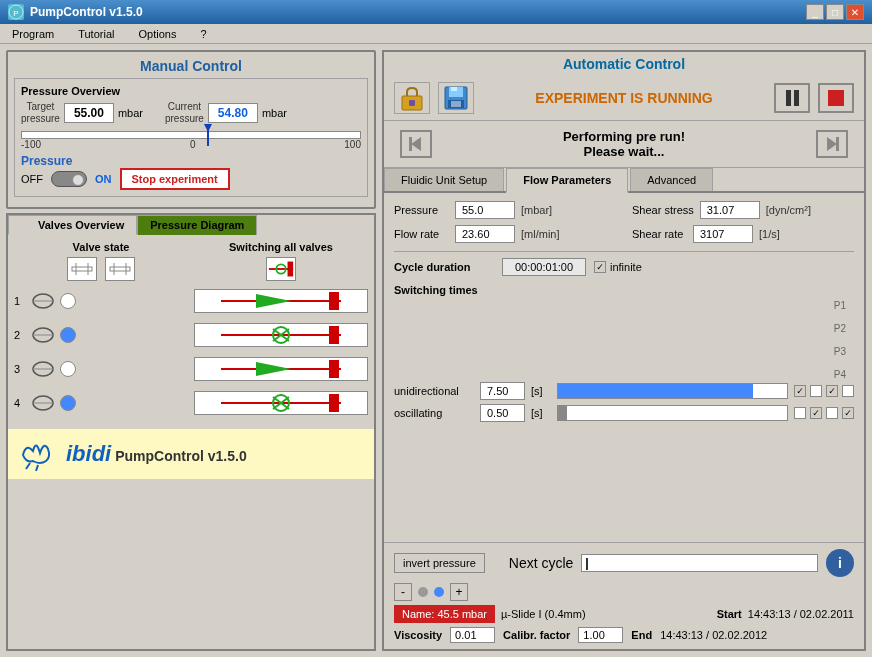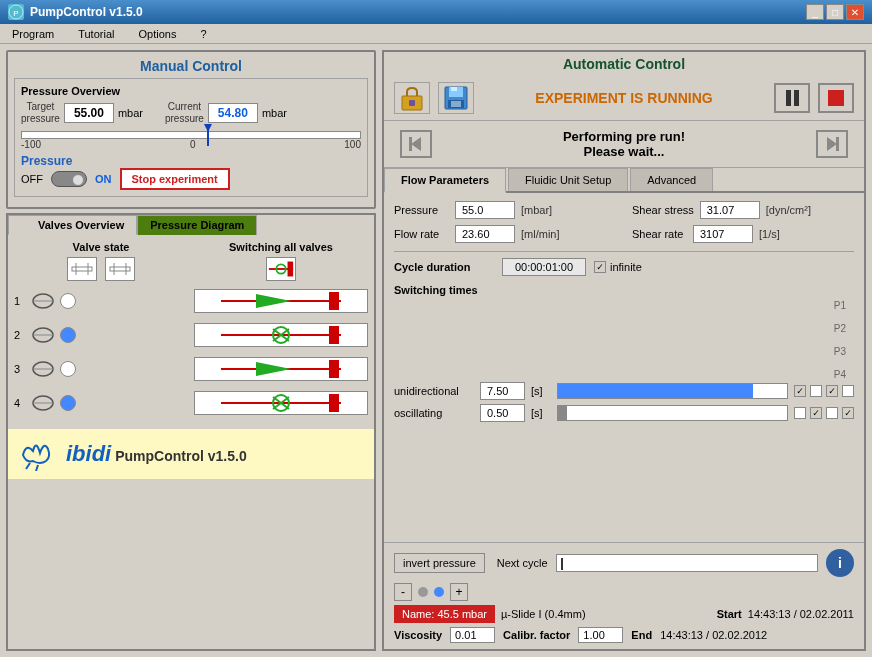--- a/index.html
+++ b/index.html
@@ -311,21 +311,21 @@
     
     .right-panel {
       flex: 1;
       display: flex;
       flex-direction: column;
       gap: 4px;
     }
     
     .auto-control-header {
       text-align: center;
-      color: #14532d;
+      color: #0369a1;
       font-size: 14px;
       font-weight: bold;
       margin-bottom: 4px;
     }
     
     .auto-panel {
       background: #d4d0c8;
       border: 2px solid #808080;
       flex: 1;
       display: flex;
@@ -989,22 +989,22 @@
         </div>
         <div class="nav-btn">
           <svg width="20" height="20" viewBox="0 0 20 20">
             <polygon points="5,3 15,10 5,17" fill="#888"></polygon>
             <rect x="14" y="3" width="3" height="14" fill="#888"></rect>
           </svg>
         </div>
       </div>
 
       <div class="tabs-row">
+        <div class="tab-btn">Fluidic Unit Setup</div>
         <div class="tab-btn active">Flow Parameters</div>
-        <div class="tab-btn">Fluidic Unit Setup</div>
         <div class="tab-btn">Advanced</div>
       </div>
 
       <div class="tab-content">
 
         <div class="param-grid">
 
           <div>
             <div class="param-row" style="margin-bottom:6px;">
               <span class="param-label">Pressure</span>
@@ -1083,21 +1083,21 @@
               <div class="small-checkbox"></div>
               <div class="small-checkbox checked">✓</div>
             </div>
           </div>
         </div>
       </div>
 
       <div class="bottom-controls">
         <div class="invert-row">
           <button class="invert-btn">invert pressure</button>
-          <span style="font-size:11px; margin-left:4px;">Next cycle</span>
+          <span style="font-size:14px; margin-left:16px;">Next cycle</span>
           <div class="next-cycle-bar">
             <div class="next-cycle-marker"></div>
           </div>
           <div class="info-icon-btn">i</div>
         </div>
         <div style="display:flex; align-items:center; gap:6px; margin-bottom:4px;">
           <div class="minus-btn">-</div>
           <div class="dot-indicator"></div>
           <div class="dot-indicator blue"></div>
           <div class="minus-btn">+</div>

